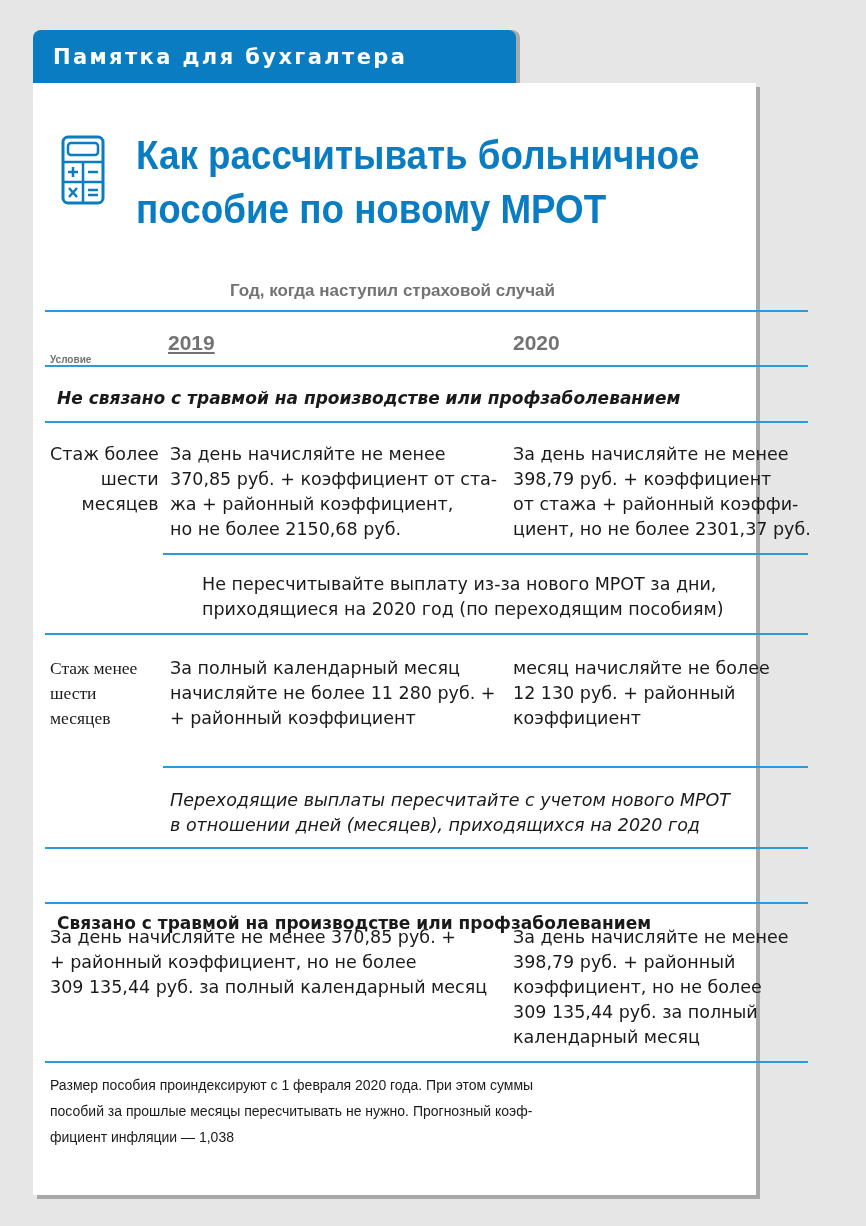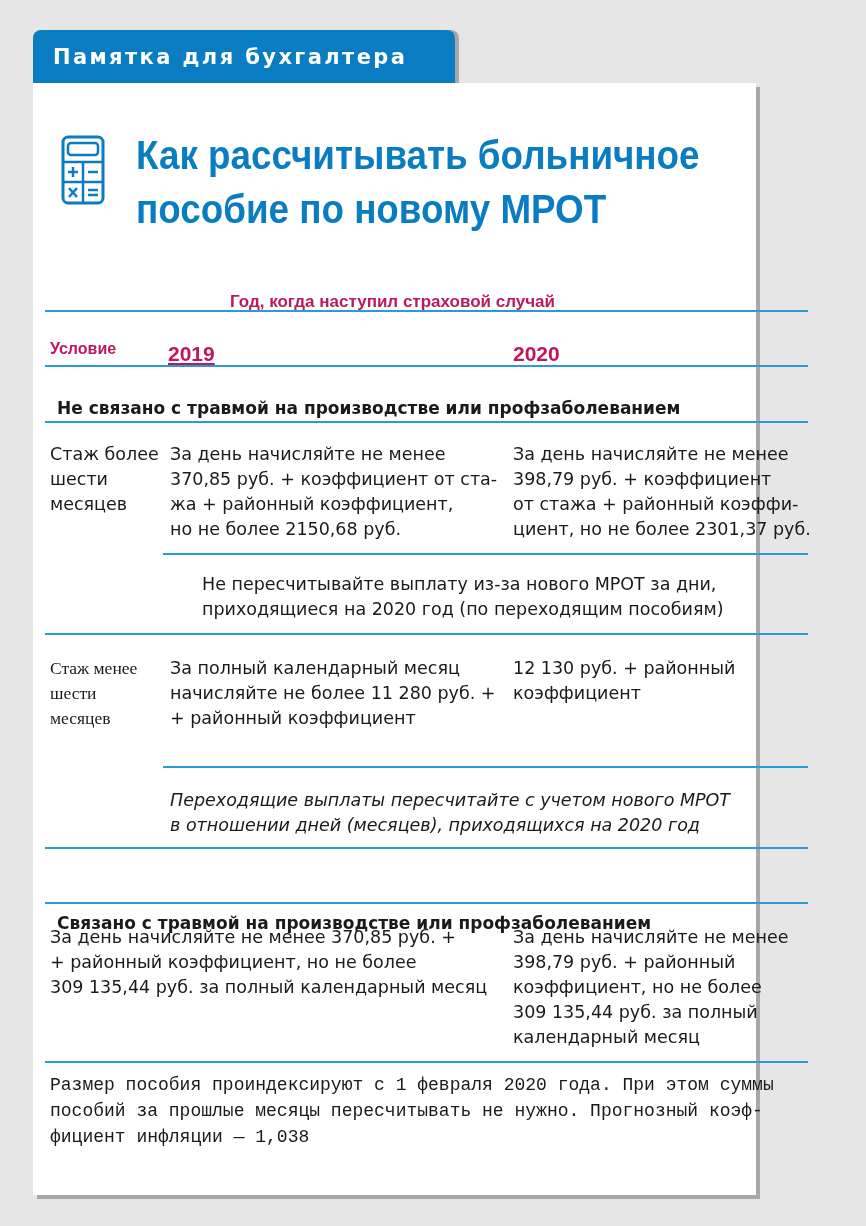--- a/index.html
+++ b/index.html
@@ -1,20 +1,20 @@
 <!DOCTYPE html>
 <html><head>
   <meta charset="utf-8">
   <style>
     * { box-sizing: border-box; margin: 0; padding: 0; }
     html, body { width: 866px; height: 1226px; background: #e6e6e6; overflow: hidden; }
     body { position: relative; font-family: "DejaVu Sans", sans-serif; color: #1a1a1a; }
 
     .tab {
-      position: absolute; left: 33px; top: 30px; width: 422px; height: 54px;
+      position: absolute; left: 33px; top: 30px; width: 483px; height: 54px;
       background: #0a7dc2; border-radius: 8px 8px 0 0;
       box-shadow: 4px 0 0 #a8a8a8;
     }
     .tab-label {
       position: absolute; left: 20px; top: 15px;
       font-family: "DejaVu Sans", sans-serif; font-weight: bold;
       font-size: 21px; letter-spacing: 2.4px; color: #ffffff;
     }
     .card {
       position: absolute; left: 33px; top: 83px; width: 723px; height: 1112px;
@@ -23,25 +23,25 @@
     .icon-calc { position: absolute; left: 28px; top: 52px; width: 44px; height: 70px; }
     .title {
       position: absolute; left: 103px; top: 45px; width: 680px;
       font-family: "Liberation Sans", sans-serif; font-weight: bold;
       font-size: 40px; line-height: 54px; color: #0a7dc2;
       transform: scaleX(0.92); transform-origin: left top;
     }
 
     .hline { position: absolute; height: 2px; background: #2a9bd6; }
     .txt { position: absolute; font-size: 17.5px; line-height: 25px; color: #1a1a1a; white-space: nowrap; }
-    .blue { color: #be185d; margin-top: 11px; }
+    .blue { color: #737373; }
     .caption { font-family: "Liberation Sans", sans-serif; font-weight: bold; font-size: 17px; }
     .year { font-family: "Liberation Sans", sans-serif; font-weight: bold; font-size: 21px; }
     .section { font-weight: bold; font-size: 17px; }
-    .footer { font-family: Liberation Mono, monospace; font-size: 18px; line-height: 26px; }
+    .footer { font-family: Liberation Sans, sans-serif; font-size: 14px; line-height: 26px; }
   </style>
 </head>
 <body>
 
 <div class="tab">
   <span class="tab-label">Памятка для бухгалтера</span>
 </div>
 
 <div class="card">
   <svg class="icon-calc" viewBox="0 0 44 70">
@@ -60,30 +60,30 @@
   </svg>
   <div class="title">
     <div>Как рассчитывать больничное</div>
     <div>пособие по новому МРОТ</div>
   </div>
 </div>
 
 <div class="txt caption blue" style="left:230px; top:278px;">Год, когда наступил страховой случай</div>
 <div class="hline" style="left:45px; top:310px; width:763px;"></div>
 
-<div class="txt caption blue" style="left:50px; top:325px; font-size:16px;">Условие</div>
+<div class="txt caption blue" style="left:50px; top:347px; font-size:10px;">Условие</div>
 <div class="txt year blue" style="left:168px; top:330px;text-decoration:underline;">2019</div>
 <div class="txt year blue" style="left:513px; top:330px;text-align:center;">2020</div>
 <div class="hline" style="left:45px; top:365px; width:763px;"></div>
 
-<div class="txt section" style="left:57px; top:396px;">Не связано с травмой на производстве или профзаболеванием</div>
+<div class="txt section" style="left:57px; top:386px;font-style:italic;">Не связано с травмой на производстве или профзаболеванием</div>
 <div class="hline" style="left:45px; top:421px; width:763px;"></div>
 
 <div>
-  <div class="txt" style="left:50px; top:442px;">
+  <div class="txt" style="left:50px; top:442px;text-align:right;">
     <div>Стаж более</div>
     <div>шести</div>
     <div>месяцев</div>
   </div>
   <div class="txt" style="left:170px; top:442px;">
     <div>За день начисляйте не менее</div>
     <div>370,85 руб. + коэффициент от ста-</div>
     <div>жа + районный коэффициент,</div>
     <div>но не более 2150,68 руб.</div>
   </div>
@@ -106,20 +106,21 @@
     <div>Стаж менее</div>
     <div>шести</div>
     <div>месяцев</div>
   </div>
   <div class="txt" style="left:170px; top:656px;">
     <div>За полный календарный месяц</div>
     <div>начисляйте не более 11 280 руб. +</div>
     <div>+ районный коэффициент</div>
   </div>
   <div class="txt" style="left:513px; top:656px;">
+    <div>месяц начисляйте не более</div>
     <div>12 130 руб. + районный</div>
     <div>коэффициент</div>
   </div>
   <div class="hline" style="left:163px; top:766px; width:645px;"></div>
   <div class="txt" style="left:170px; top:788px;font-style:italic;">
     <div>Переходящие выплаты пересчитайте с учетом нового МРОТ</div>
     <div>в отношении дней (месяцев), приходящихся на 2020 год</div>
   </div>
 </div>
 <div class="hline" style="left:45px; top:847px; width:763px;"></div>

